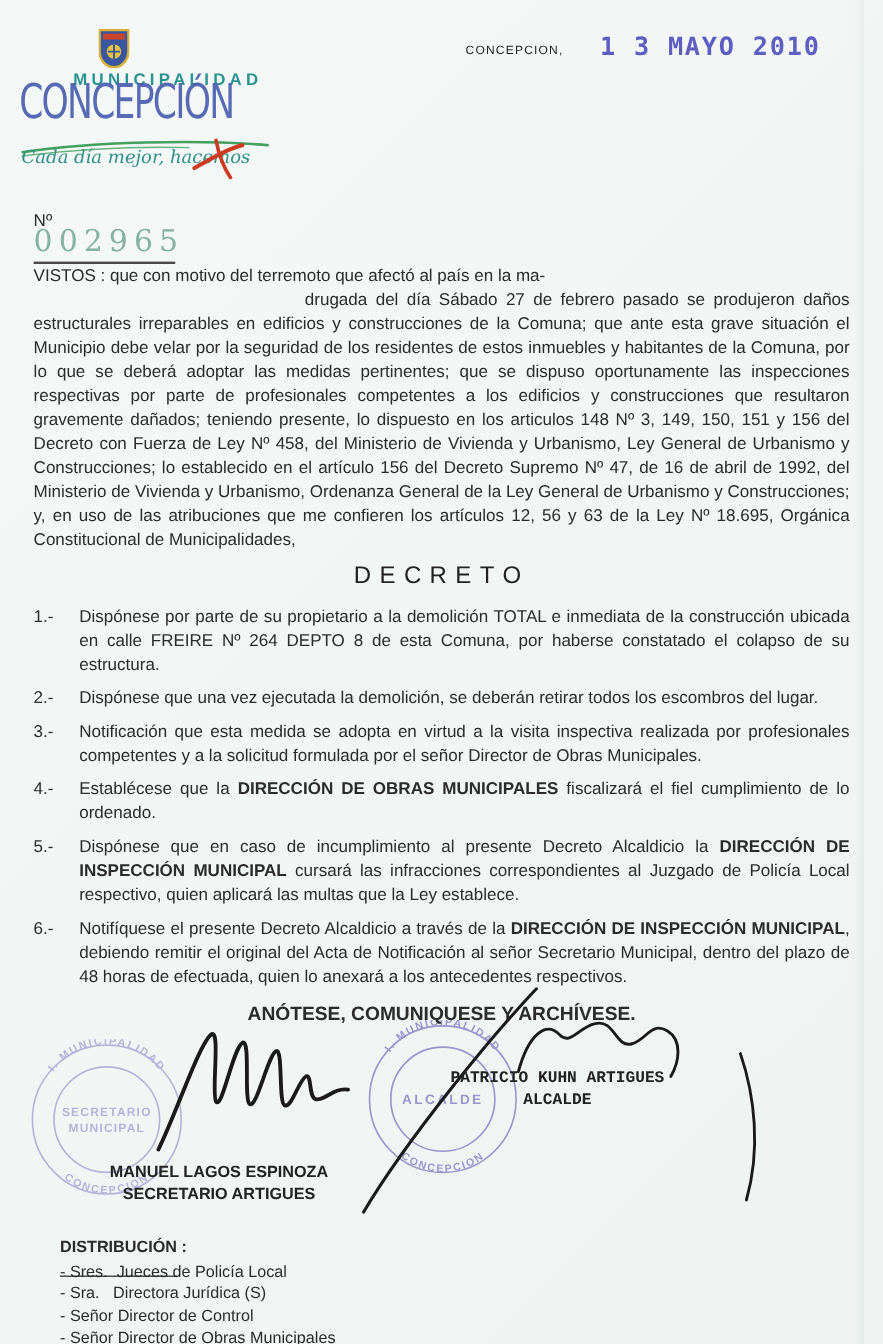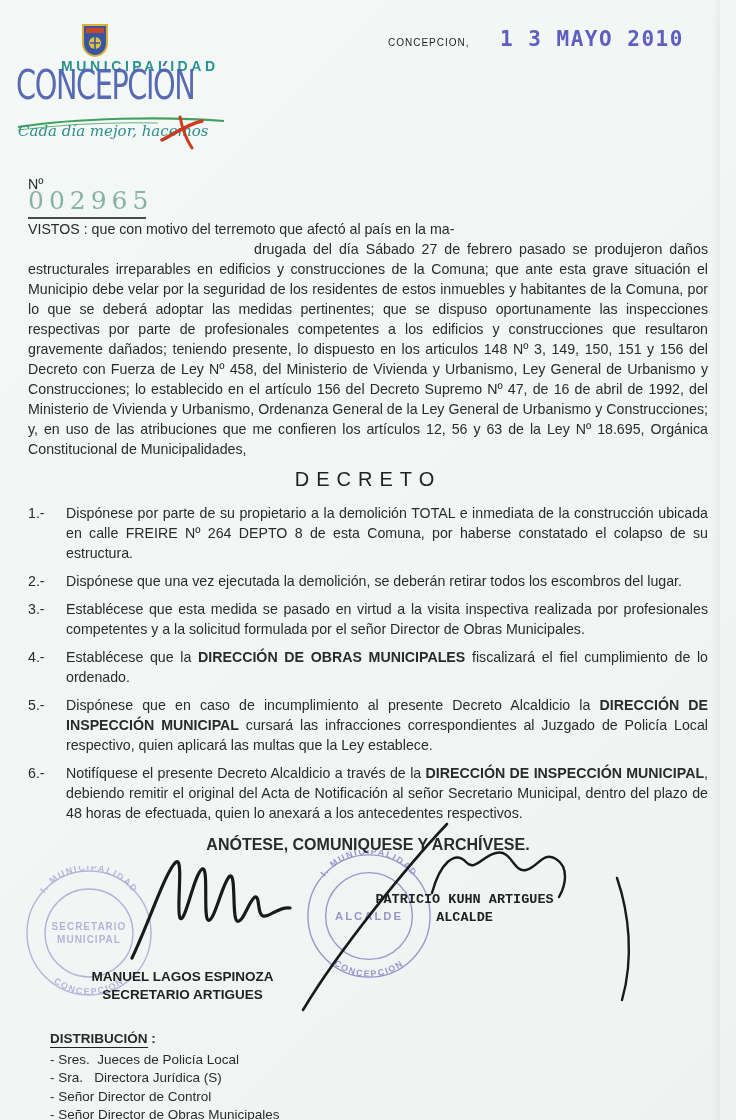--- a/index.html
+++ b/index.html
@@ -66,21 +66,21 @@
   .sig-alcalde{left:285px;top:818px;width:365px;height:195px;}
 
   .name-block{position:absolute;text-align:center;font-weight:bold;font-size:13.5px;
     line-height:18px;color:#222;}
   .name-alcalde{left:352px;top:891px;width:225px;font-family:Liberation Mono, monospace;}
   .name-secretario{left:55px;top:968px;width:255px;}
 
   
   .distribution{position:absolute;left:50px;top:1030px;font-size:13.5px;line-height:18.5px;}
   .dist-heading{font-weight:bold;margin-bottom:2px;}
-  .dist-heading .ul{border-bottom:1.8px solid #222;padding-bottom:1px;}
+  .dist-heading .ul{border-bottom:1.8px solid #222;padding-bottom:17px;}
   .dist-item{white-space:pre;}
 </style>
 </head>
 <body>
 
 <div class="page">
 
   <div class="logo">
     <svg class="crest" viewBox="0 0 26 33">
       <path d="M1 1 h24 v18 a12 13 0 0 1 -12 13 a12 13 0 0 1 -12 -13 z" fill="#3a56a0" stroke="#d9b23a" stroke-width="2"></path>
@@ -119,21 +119,21 @@
       <div class="ditem">
         <span class="num">1.-</span>
         <p class="txt"><span>Dispónese por parte de su propietario a la demolición TOTAL e inmediata de la construcción ubicada en calle FREIRE Nº 264 DEPTO 8 de esta Comuna, por haberse constatado el colapso de su estructura.</span><strong></strong><span></span></p>
       </div>
       <div class="ditem">
         <span class="num">2.-</span>
         <p class="txt"><span>Dispónese que una vez ejecutada la demolición, se deberán retirar todos los escombros del lugar.</span><strong></strong><span></span></p>
       </div>
       <div class="ditem">
         <span class="num">3.-</span>
-        <p class="txt"><span>Establécese que esta medida se pasado en virtud a la visita inspectiva realizada por profesionales competentes y a la solicitud formulada por el señor Director de Obras Municipales.</span><strong></strong><span></span></p>
+        <p class="txt"><span>Notificación que esta medida se adopta en virtud a la visita inspectiva realizada por profesionales competentes y a la solicitud formulada por el señor Director de Obras Municipales.</span><strong></strong><span></span></p>
       </div>
       <div class="ditem">
         <span class="num">4.-</span>
         <p class="txt"><span>Establécese que la </span><strong>DIRECCIÓN DE OBRAS MUNICIPALES</strong><span> fiscalizará el fiel cumplimiento de lo ordenado.</span></p>
       </div>
       <div class="ditem">
         <span class="num">5.-</span>
         <p class="txt"><span>Dispónese que en caso de incumplimiento al presente Decreto Alcaldicio la </span><strong>DIRECCIÓN DE INSPECCIÓN MUNICIPAL</strong><span> cursará las infracciones correspondientes al Juzgado de Policía Local respectivo, quien aplicará las multas que la Ley establece.</span></p>
       </div>
       <div class="ditem">

